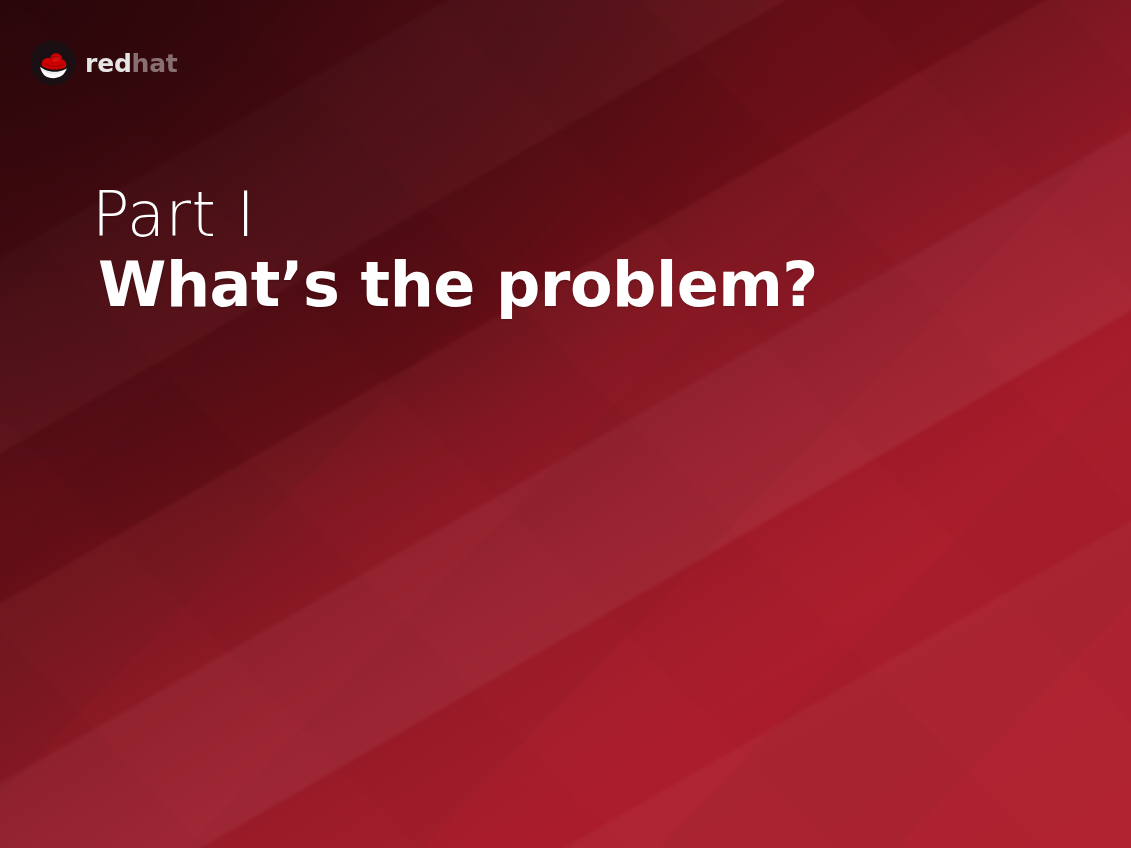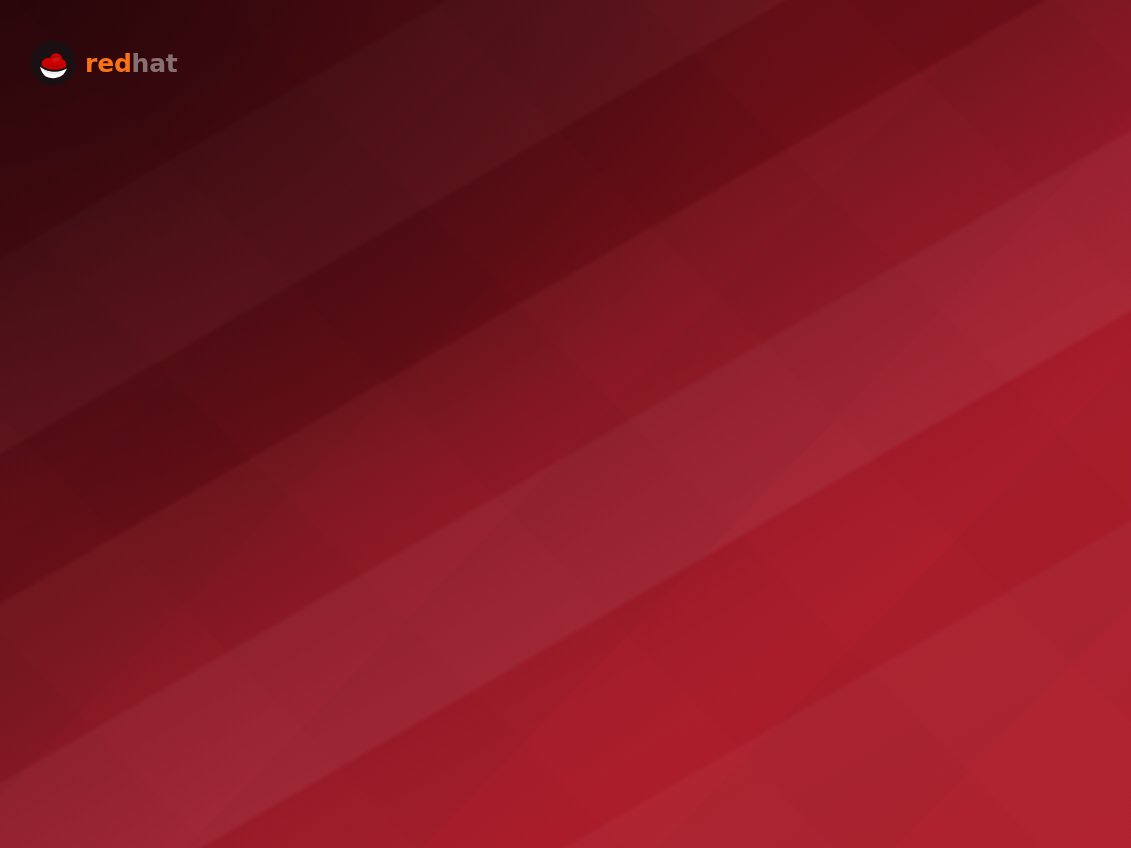--- a/index.html
+++ b/index.html
@@ -105,21 +105,21 @@
     z-index: 5;
   }
   #logo .mark { width: 46px; height: 46px; display: block; }
   #logo .wordmark {
     font-family: "DejaVu Sans", sans-serif;
     font-size: 25px;
     letter-spacing: -0.2px;
     line-height: 1;
     white-space: nowrap;
   }
-  #logo .word-red  { color: #f97316; font-weight: bold; }
+  #logo .word-red  { color: #e5e5e5; font-weight: bold; }
   #logo .word-hat  { color: rgba(255,255,255,0.42); font-weight: bold; }
 
   
   #title-block {
     position: absolute;
     left: 92px;
     top: 182px;
     z-index: 5;
   }
   #part-label {
@@ -172,14 +172,18 @@
         <path d="M44 40 C47 36 52 34 57 35 C63 36 67 40 68 45
                  C63 41 56 39 50 40 C47 40.3 45 40 44 40 Z" fill="#a30000"></path>
         <path d="M30 50 C36 54 47 57 57 56 C65 55.2 72 53 76 50
                  C72 56 62 59 52 58.6 C41 58 33 55 30 50 Z" fill="#a30000"></path>
         <ellipse cx="57" cy="42" rx="9" ry="5" transform="rotate(-12 57 42)" fill="#e02020" opacity="0.55"></ellipse>
       </svg>
     </span>
     <span class="wordmark"><span class="word-red">red</span><span class="word-hat">hat</span></span>
   </div>
 
+  <div id="title-block">
+    <div id="part-label">Part I</div>
+    <div id="title-main">What’s the problem?</div>
+  </div>
 
 </div>
 
 </body></html>

